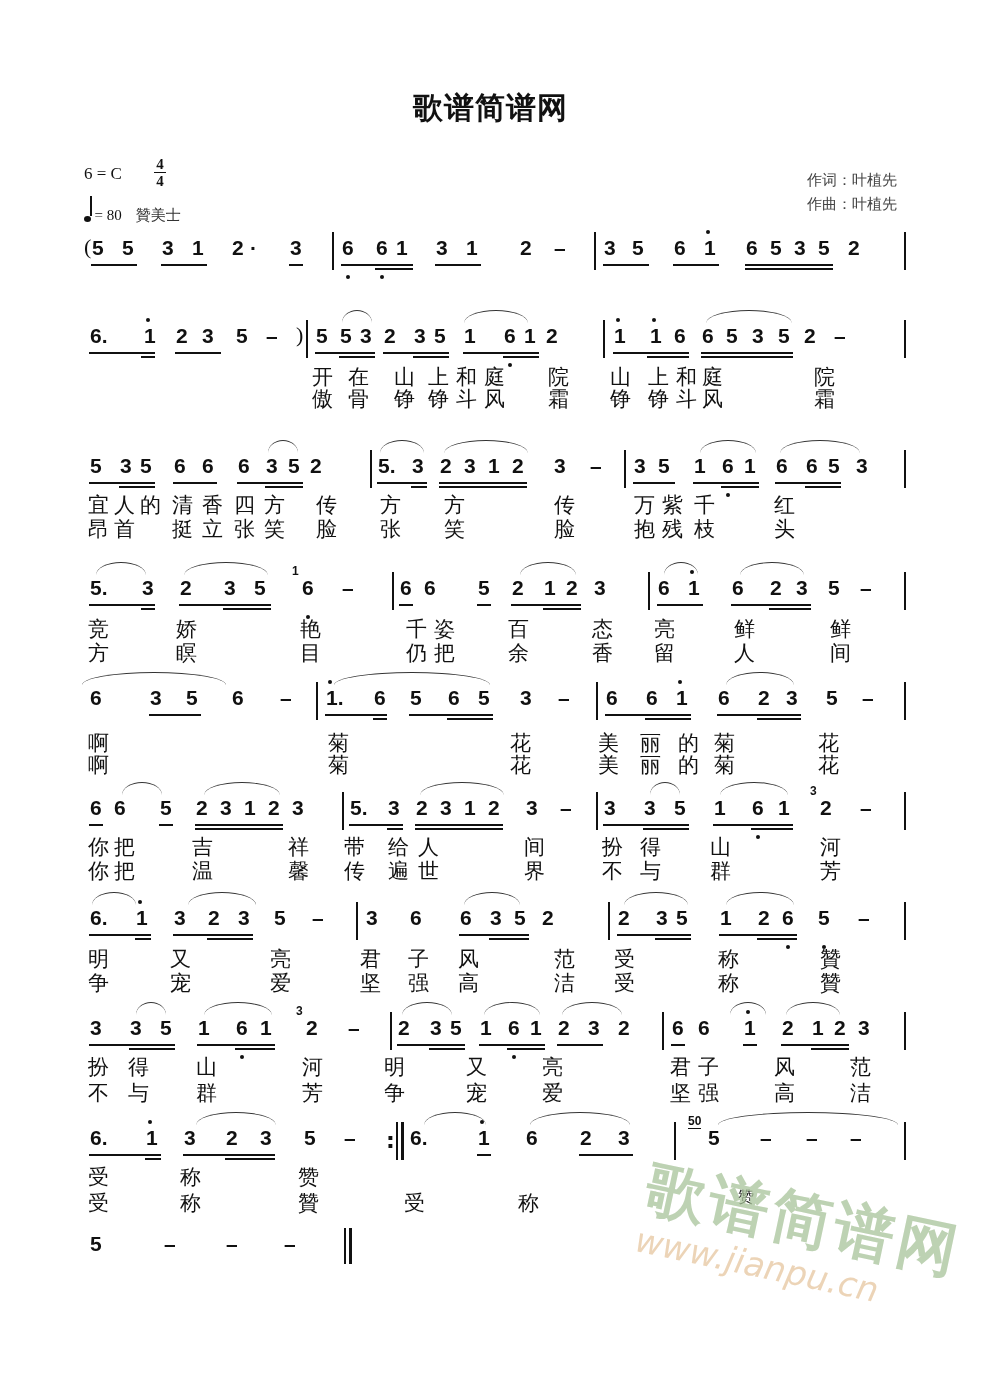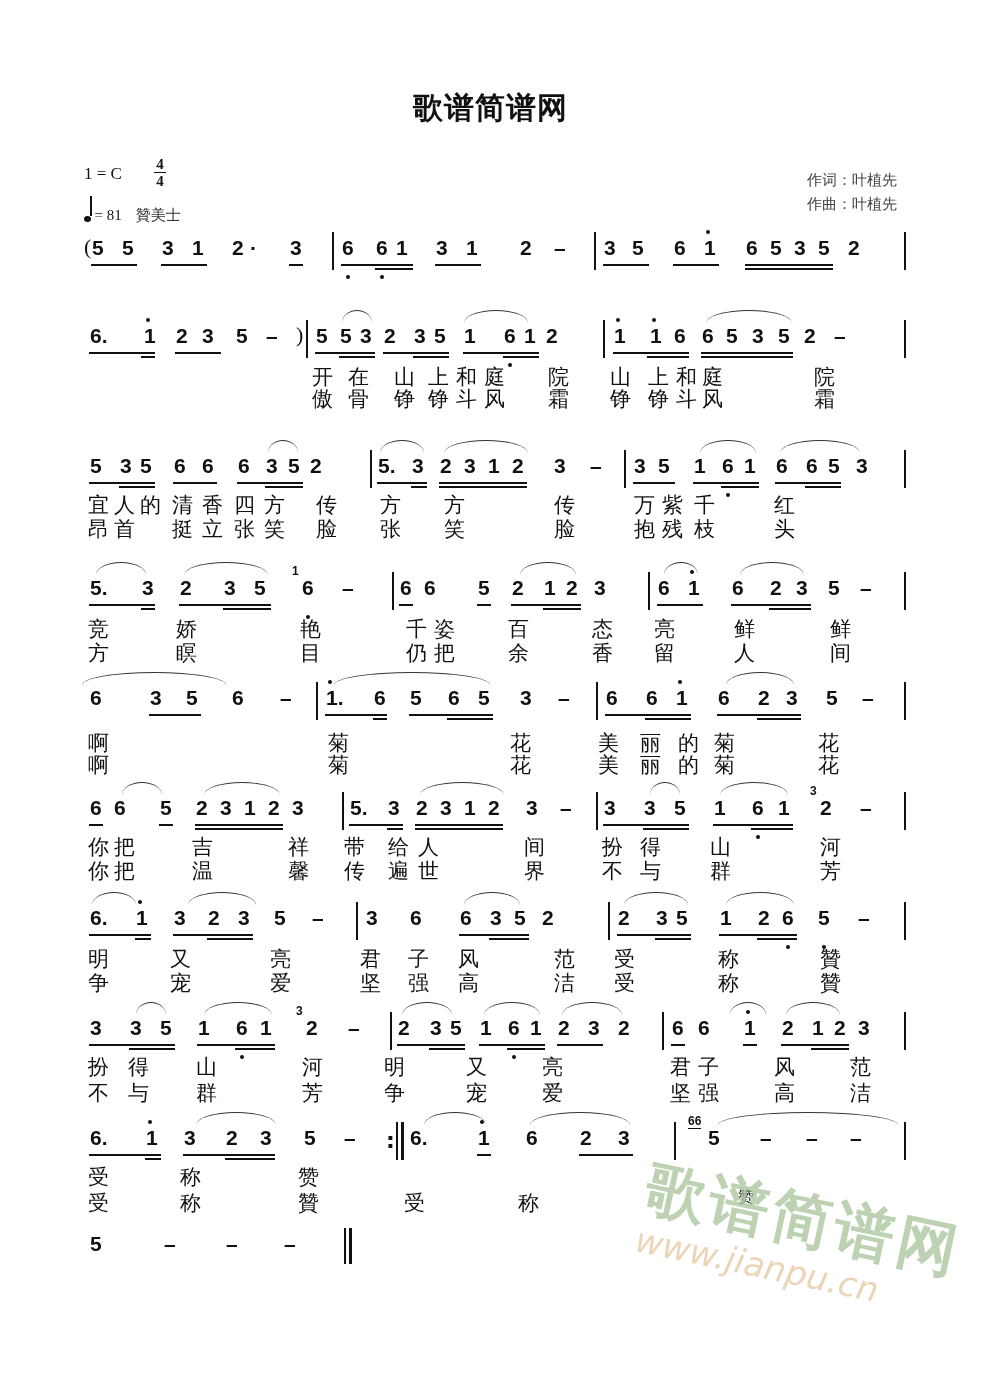--- a/index.html
+++ b/index.html
@@ -34,28 +34,28 @@
                font-family:"DejaVu Sans", sans-serif; pointer-events:none; }
   .watermark .cn { font-size:60px; font-weight:bold; letter-spacing:4px; }
   .watermark .url { font-size:34px; color:#e6c6a0; font-style:italic; margin-top:-8px; }
 </style>
 </head>
 <body>
 
 <div class="title">歌谱简谱网</div>
 
 <div class="meta-left">
-  <div class="key">1 = C</div>
+  <div class="key">6 = C</div>
   <div class="timesig">
     <div>4</div>
     <div class="line"></div>
     <div>4</div>
   </div>
   <div class="tempo">
-    <span class="note"></span><span class="stem"></span><span>= 81</span><span class="style">贊美士</span>
+    <span class="note"></span><span class="stem"></span><span>= 80</span><span class="style">贊美士</span>
   </div>
 </div>
 
 <div class="meta-right">
   <div>作词：叶植先</div>
   <div>作曲：叶植先</div>
 </div>
 
 <div class="row" style="top:232px;">
   <div class="notes">
@@ -659,21 +659,21 @@
     <span class="n" style="left:394px;">1</span>
       <div class="dot-hi" style="left:396px;"></div>
     <div class="u1" style="left:393px;width:14px;"></div>
     <div class="slur" style="left:340px;width:62px;"></div>
     <span class="n" style="left:442px;">6</span>
     <span class="n" style="left:496px;">2</span>
       <span class="n" style="left:534px;">3</span>
     <div class="u1" style="left:495px;width:54px;"></div>
     <div class="slur" style="left:446px;width:100px;"></div>
     <div class="bar" style="left:590px;"></div>
-    <span class="grace" style="left:604px;border-bottom:1px solid #111;">66</span>
+    <span class="grace" style="left:604px;border-bottom:1px solid #111;">50</span>
     <span class="n" style="left:624px;">5</span>
     <div class="slur" style="left:634px;width:180px;"></div>
     <span class="n" style="left:676px;">–</span>
       <span class="n" style="left:722px;">–</span>
       <span class="n" style="left:766px;">–</span>
     <div class="bar" style="left:820px;"></div>
   </div>
   <div class="lyr" style="top:42px;left:4px;">
     <span style="position:absolute;left:0;">受</span>
       <span style="position:absolute;left:92px;">称</span>

